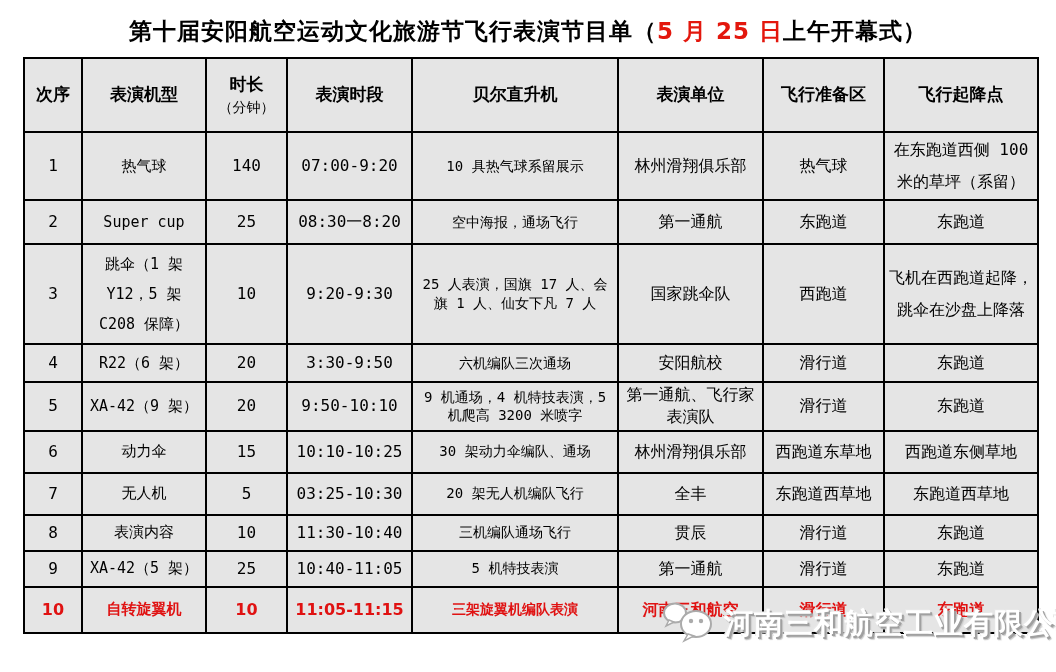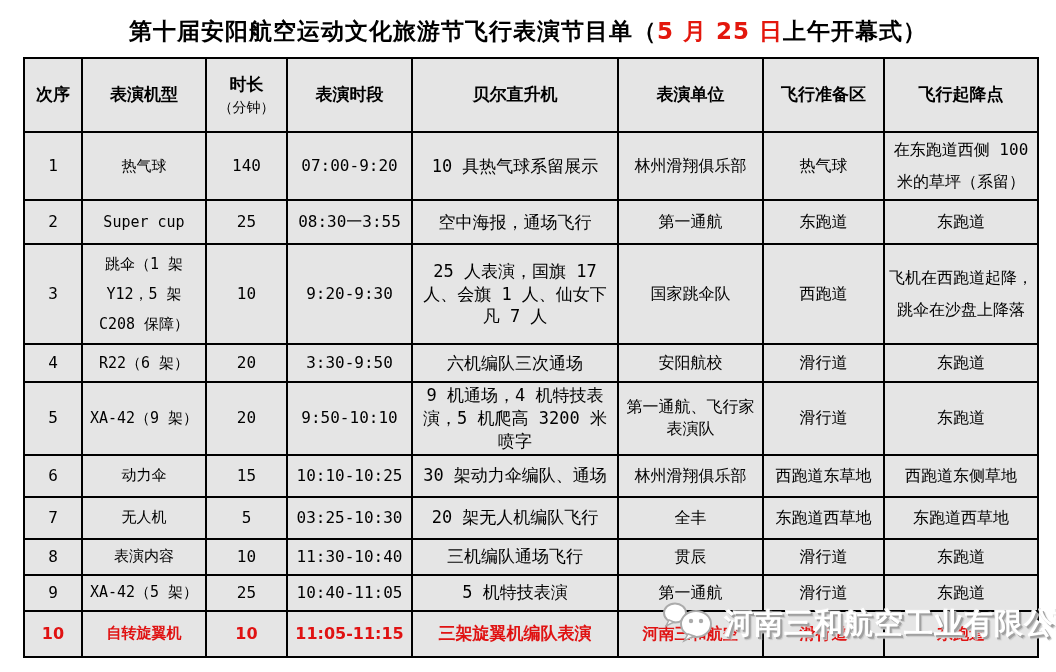--- a/index.html
+++ b/index.html
@@ -24,21 +24,21 @@
   .program th{
     font-family:"DejaVu Sans",sans-serif;font-weight:bold;font-size:17px;
     height:70px;line-height:1.5;
   }
   .program th .sub{display:block;font-weight:normal;font-size:14px;}
   .program td{
     font-family:"DejaVu Sans Mono","DejaVu Sans",monospace;
     font-size:16px;line-height:1.4;
   }
   .program td:nth-child(2){font-size:15px;}
-  .program td:nth-child(5){font-size:17px;line-height:1.35;margin-top:44px;}
+  .program td:nth-child(5){font-size:14px;line-height:1.35;margin-top:44px;}
   tbody tr:nth-child(1){height:64px;}
   tbody tr:nth-child(2){height:44px;}
   tbody tr:nth-child(3){height:100px;}
   tbody tr:nth-child(4){height:38px;}
   tbody tr:nth-child(5){height:42px;}
   tbody tr:nth-child(6){height:42px;}
   tbody tr:nth-child(7){height:42px;}
   tbody tr:nth-child(8){height:36px;}
   tbody tr:nth-child(9){height:36px;}
   tbody tr:nth-child(10){height:46px;}
@@ -96,21 +96,21 @@
         <td>07:00-9:20</td>
         <td>10 具热气球系留展示</td>
         <td>林州滑翔俱乐部</td>
         <td>热气球</td>
         <td>在东跑道西侧 100 米的草坪（系留）</td>
       </tr>
       <tr>
         <td>2</td>
         <td>Super cup</td>
         <td>25</td>
-        <td>08:30一3:55</td>
+        <td>08:30一8:20</td>
         <td>空中海报，通场飞行</td>
         <td>第一通航</td>
         <td>东跑道</td>
         <td>东跑道</td>
       </tr>
       <tr class="lh2">
         <td>3</td>
         <td>跳伞（1 架 Y12，5 架 C208 保障）</td>
         <td>10</td>
         <td>9:20-9:30</td>

